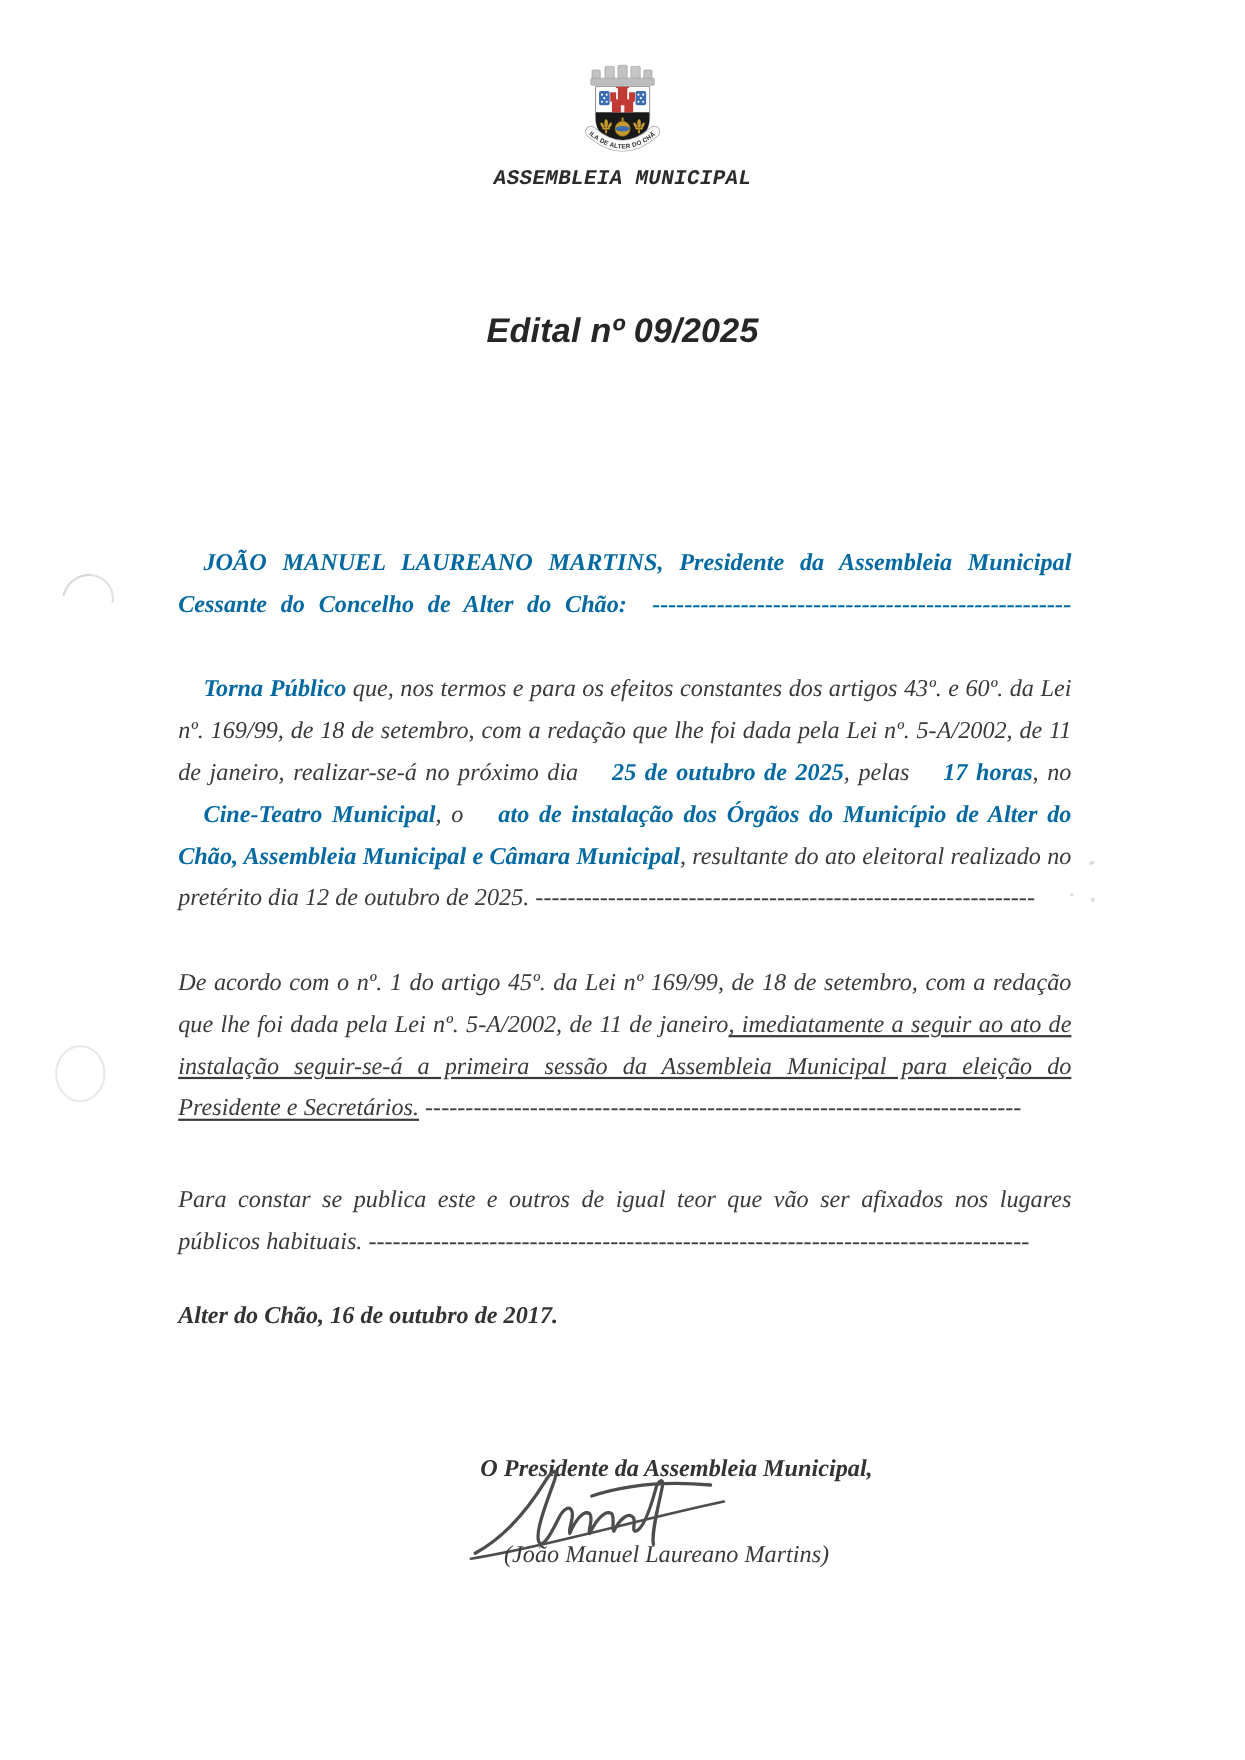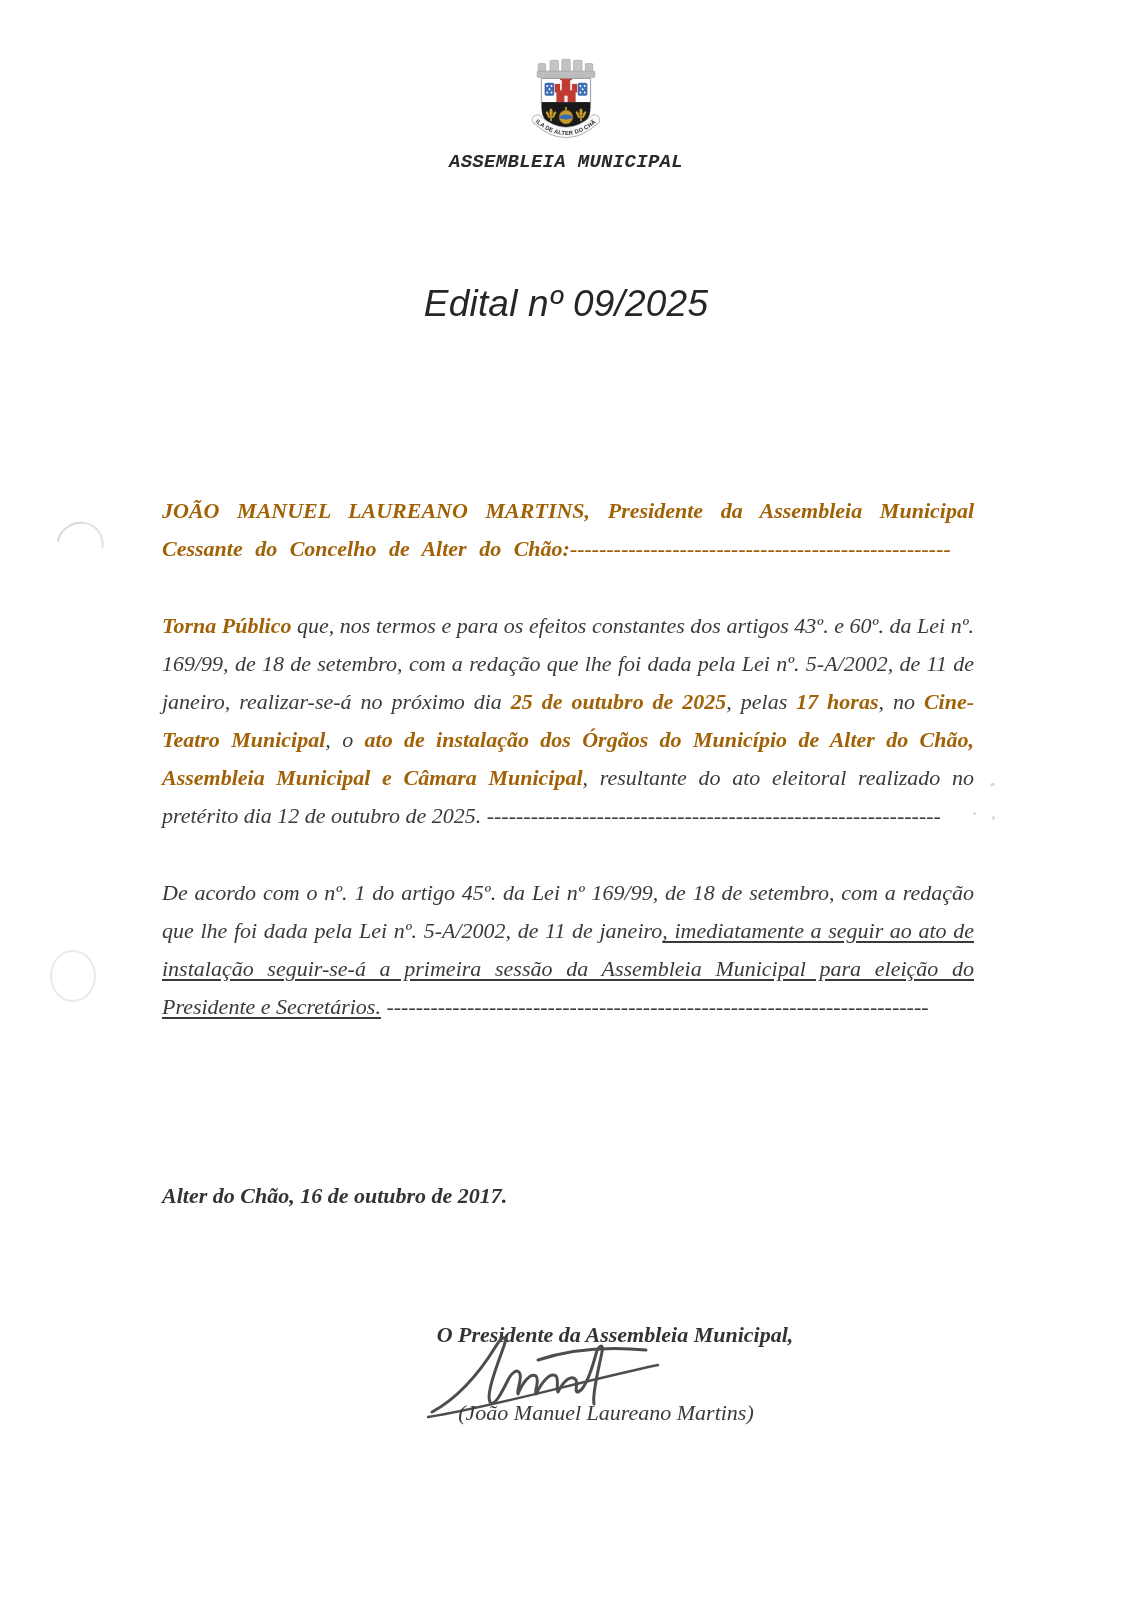--- a/index.html
+++ b/index.html
@@ -18,37 +18,37 @@
     text-align:center;
     font-family:Liberation Mono, monospace;
     font-weight:bold;font-style:italic;
     font-size:19px;letter-spacing:.3px;color:#2b2b2b;
   }
   
   .title{
     position:absolute;left:0;top:283px;width:100%;margin:0;
     text-align:center;
     font-family:"Liberation Sans","DejaVu Sans",sans-serif;
-    font-weight:normal;font-style:italic;
-    font-size:37px;color:#262626;letter-spacing:.2px;
+    font-weight:bold;font-style:italic;
+    font-size:31px;color:#262626;letter-spacing:.2px;
   }
   .subtitle{
     position:absolute;left:0;top:410px;width:100%;margin:0;
     text-align:center;
     font-family:"Liberation Sans","DejaVu Sans",sans-serif;
     font-weight:bold;font-style:italic;
     font-size:27px;color:#262626;letter-spacing:.6px;
   }
   
   .p{
     position:absolute;left:162px;width:812px;margin:0;
     font-style:italic;font-size:22px;line-height:38px;
     color:#3a3a3a;text-align:justify;
   }
-  .p .b{font-weight:bold;color:#a16207;}
+  .p .b{font-weight:bold;color:#0369a1;margin-left:23px;}
   .p .u{text-decoration:underline;text-underline-offset:3px;}
   .p1{top:492px;word-spacing:7px;font-weight:bold;color:#333;}
   .p2{top:607px;}
   .p3{top:874px;}
   .p4{top:1071px;}
   .dateline{
     position:absolute;left:162px;top:1183px;margin:0;
     font-style:italic;font-weight:bold;font-size:22px;color:#333;
   }
   
@@ -162,20 +162,21 @@
     </g>
   </svg>
 
   <div class="org-name">ASSEMBLEIA MUNICIPAL</div>
 
   <h1 class="title">Edital nº 09/2025</h1>
 
   <p class="p p1"><span class="b">JOÃO MANUEL LAUREANO MARTINS, Presidente da Assembleia Municipal Cessante do Concelho de Alter do Chão:</span><span class="b">----------------------------------------------------</span></p>
   <p class="p p2"><span class="b">Torna Público</span><span> que, nos termos e para os efeitos constantes dos artigos 43º. e 60º. da Lei nº. 169/99, de 18 de setembro, com a redação que lhe foi dada pela Lei nº. 5-A/2002, de 11 de janeiro, realizar-se-á no próximo dia </span><span class="b">25 de outubro de 2025</span><span>, pelas </span><span class="b">17 horas</span><span>, no </span><span class="b">Cine-Teatro Municipal</span><span>, o </span><span class="b">ato de instalação dos Órgãos do Município de Alter do Chão, Assembleia Municipal e Câmara Municipal</span><span>, resultante do ato eleitoral realizado no pretérito dia 12 de outubro de 2025. </span><span>--------------------------------------------------------------</span></p>
   <p class="p p3"><span>De acordo com o nº. 1 do artigo 45º. da Lei nº 169/99, de 18 de setembro, com a redação que lhe foi dada pela Lei nº. 5-A/2002, de 11 de janeiro</span><span class="u">, imediatamente a seguir ao ato de instalação seguir-se-á a primeira sessão da Assembleia Municipal para eleição do Presidente e Secretários.</span><span> --------------------------------------------------------------------------</span></p>
+  <p class="p p4"><span>Para constar se publica este e outros de igual teor que vão ser afixados nos lugares públicos habituais. </span><span>----------------------------------------------------------------------------------</span></p>
 
   <p class="dateline">Alter do Chão, 16 de outubro de 2017.</p>
 
   <p class="sig-role">O Presidente da Assembleia Municipal,</p>
 
   <svg class="sig-svg" viewBox="0 0 250 100">
     <g fill="none" stroke="#4d4d4d" stroke-width="3" stroke-linecap="round" stroke-linejoin="round">
       <path d="M14 92 C40 78 62 52 78 26 C84 16 90 14 86 26 C78 48 68 74 72 82 C76 88 84 72 90 60 C94 52 100 48 102 54 C104 60 98 72 100 74 C104 64 112 52 118 56 C122 60 116 72 118 74 C124 62 132 52 138 56 C141 59 138 70 140 72 C146 60 154 54 158 60 C160 64 156 72 160 72 C166 70 172 56 178 34 C180 26 186 22 184 32 C180 52 174 74 176 84"></path>
       <path d="M120 40 C150 30 185 26 228 30"></path>
       <path d="M10 97 C70 88 160 62 240 45" stroke-width="2.4"></path>

